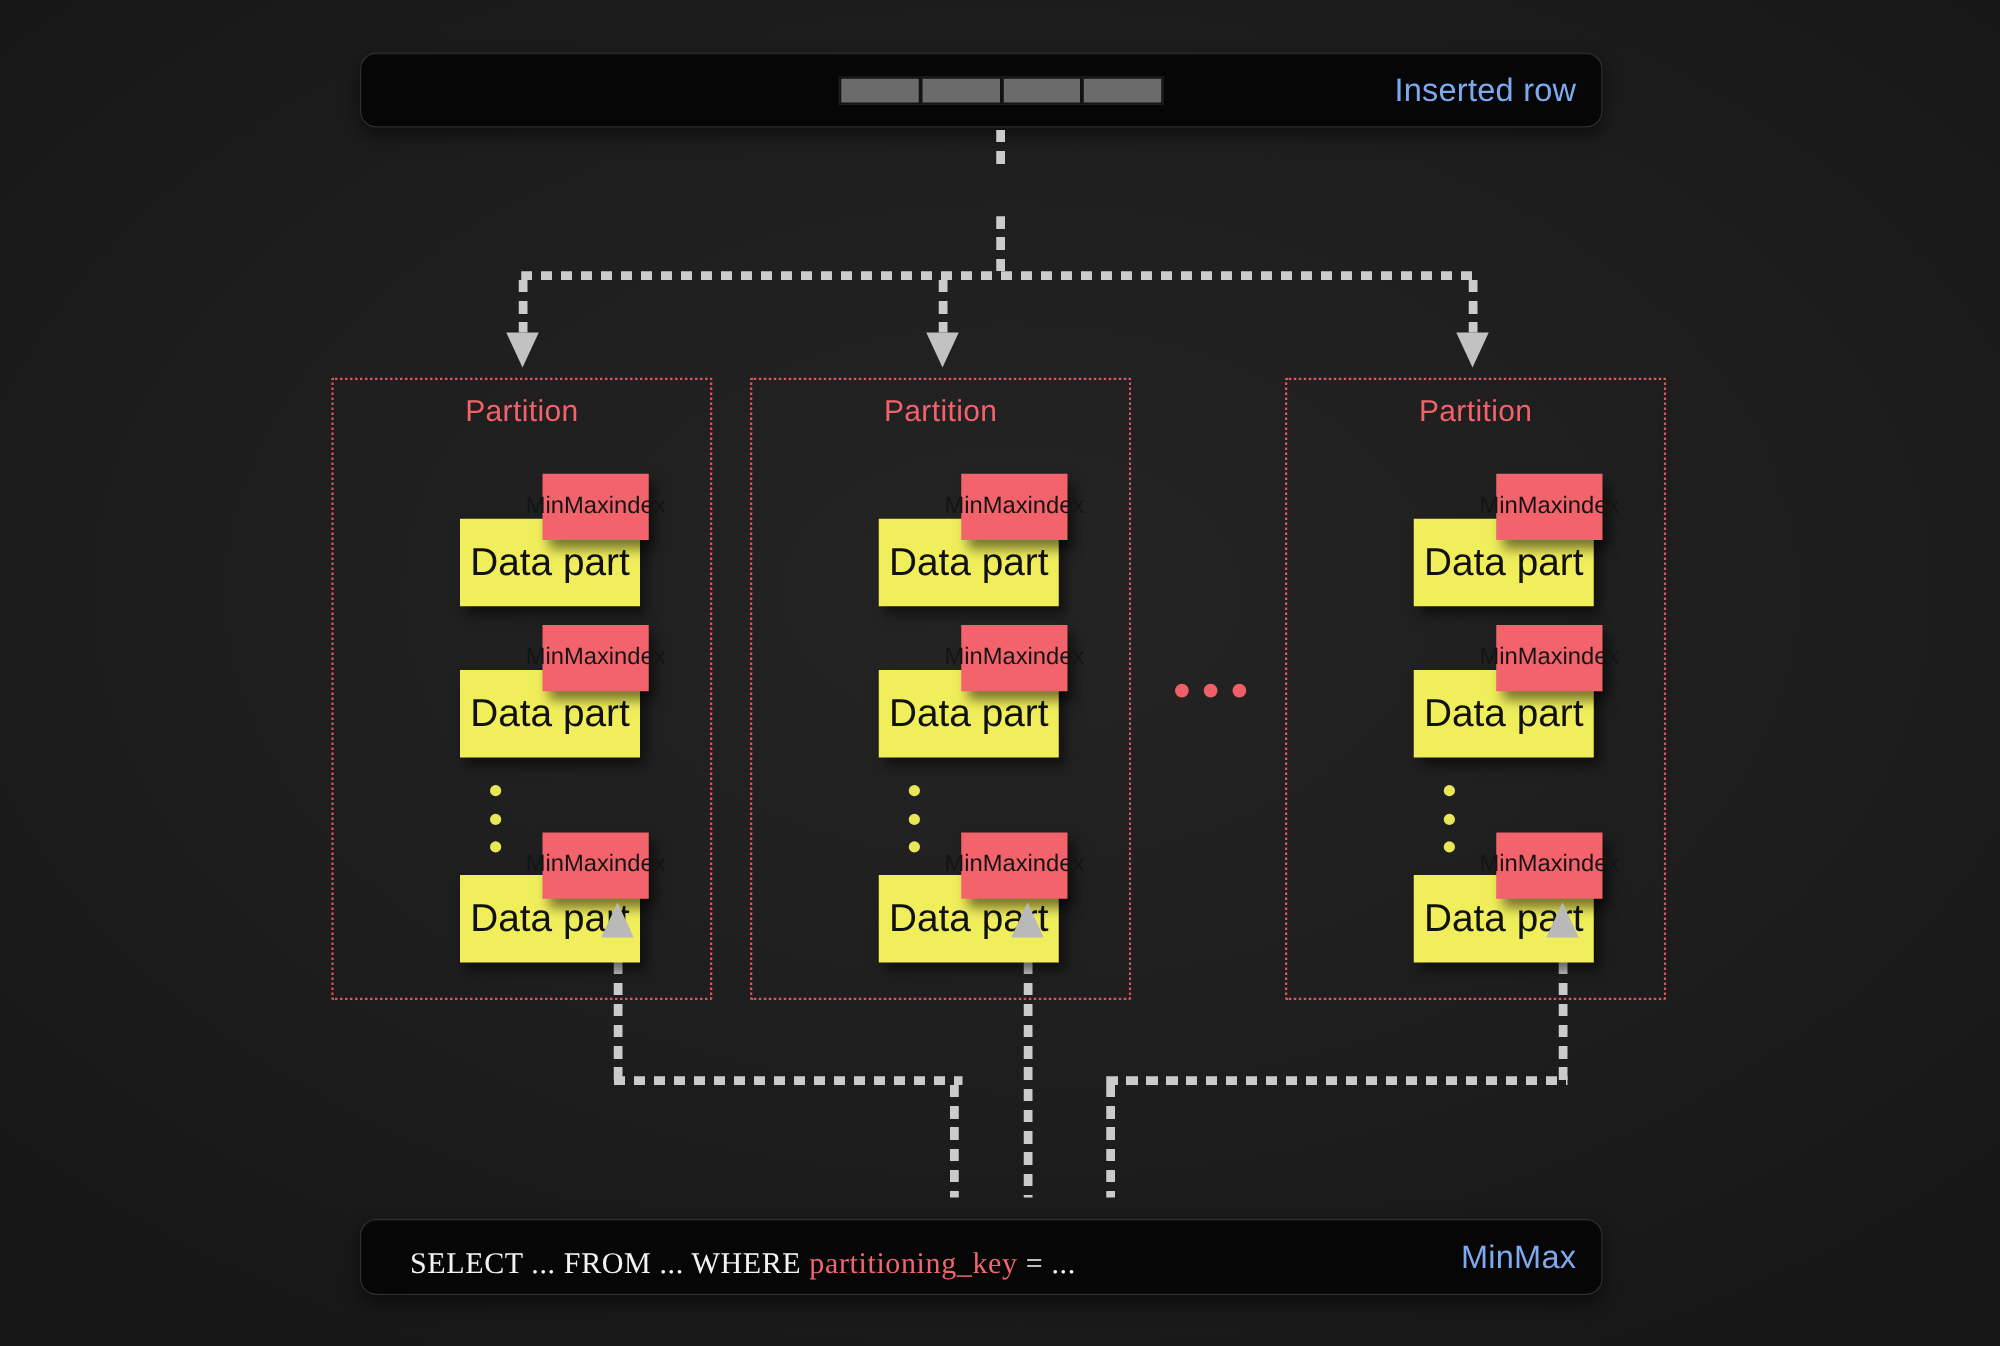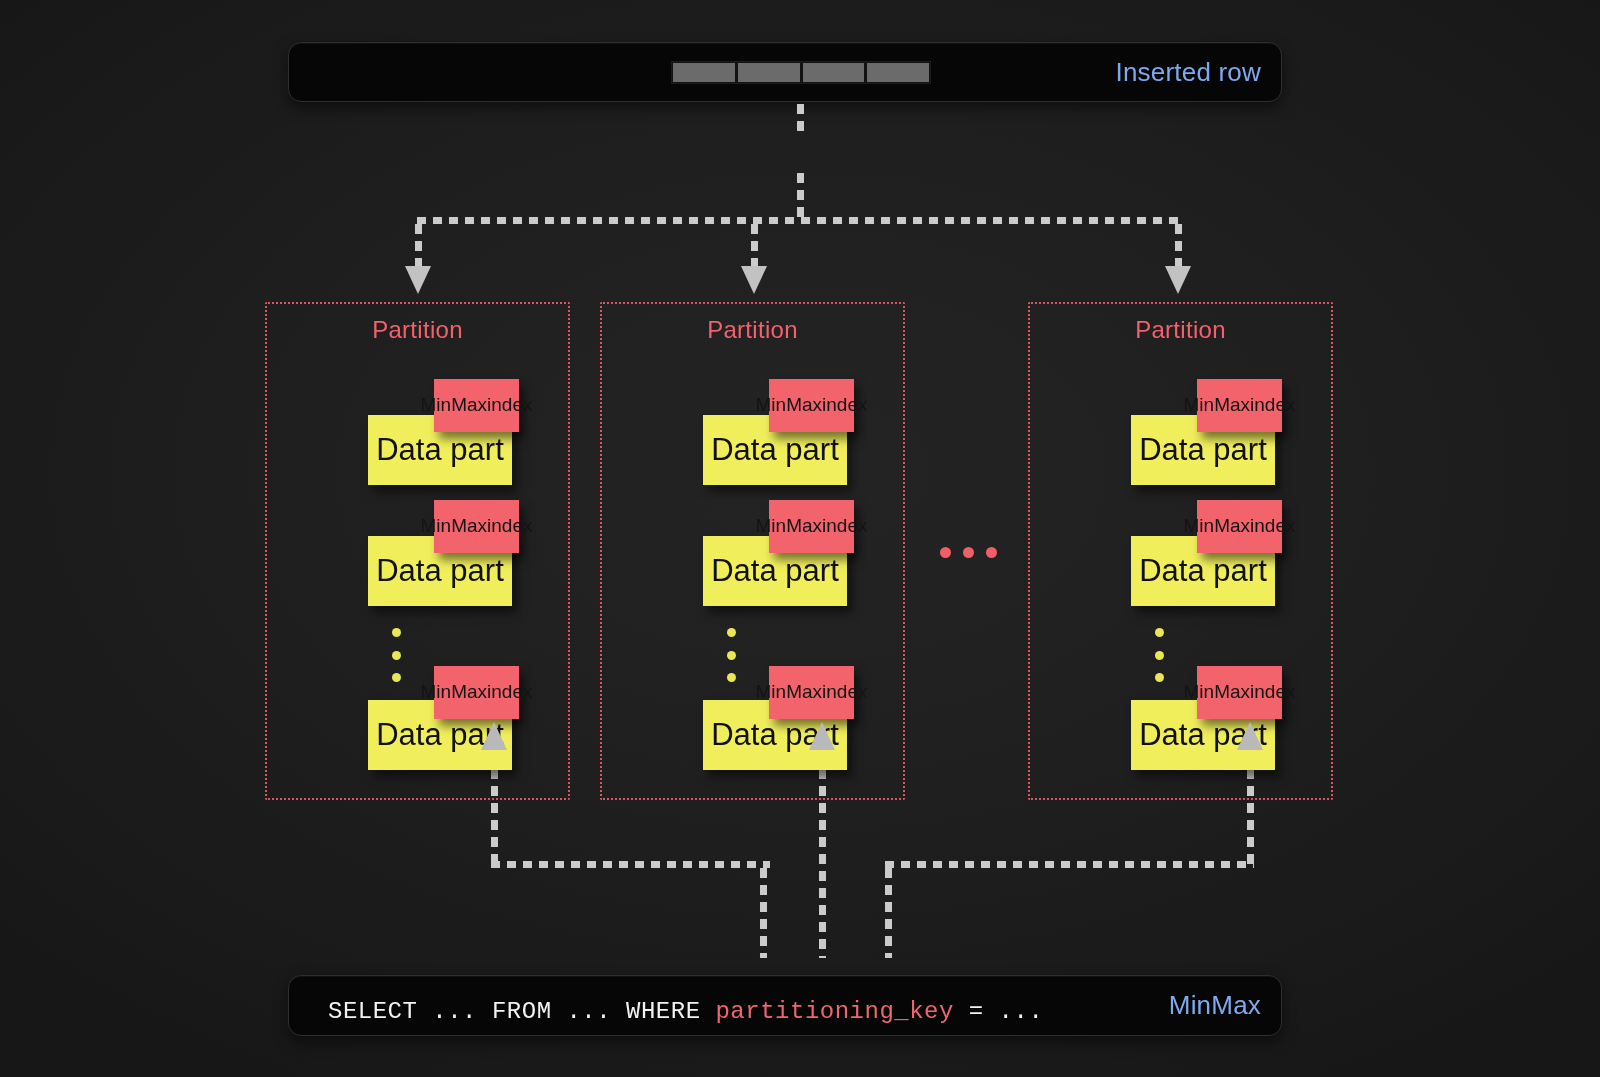--- a/index.html
+++ b/index.html
@@ -80,21 +80,21 @@
     position:absolute;left:125px;width:9px;height:9px;border-radius:50%;
     background:#e9e755;
   }
   .yd1{top:324px}.yd2{top:347px}.yd3{top:369px}
   .pdot{
     position:absolute;width:11px;height:11px;border-radius:50%;
     background:#ef5f68;z-index:2;
   }
   
   .sql{
-    position:absolute;left:39px;font-family:Liberation Mono, monospace;
+    position:absolute;left:39px;font-family:Liberation Serif, serif;
     font-size:24px;color:#f2f2f2;white-space:pre;letter-spacing:.5px;margin-top:12px;
   }
   .sql .key{color:#ef6670;}
 </style>
 </head>
 <body>
 
 <div class="canvas">
 
   <div class="bar" style="top:42px">

